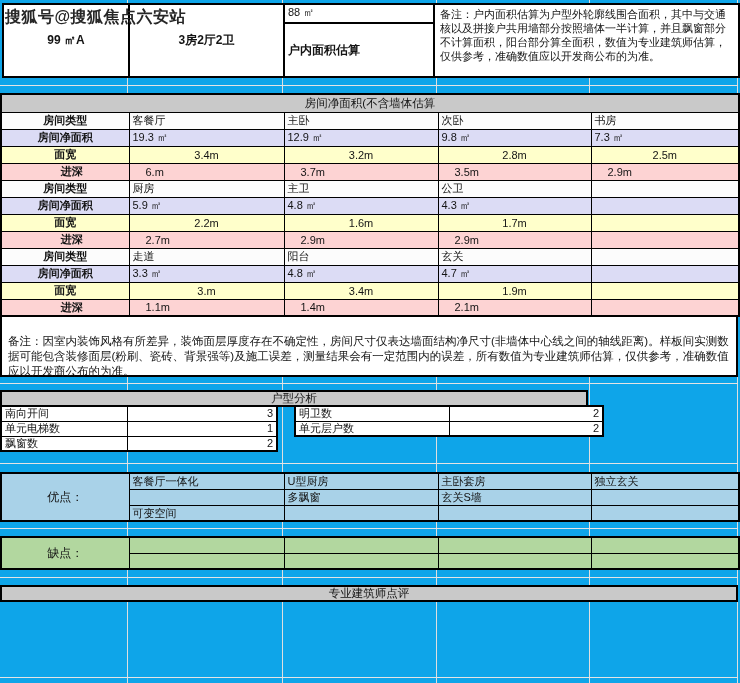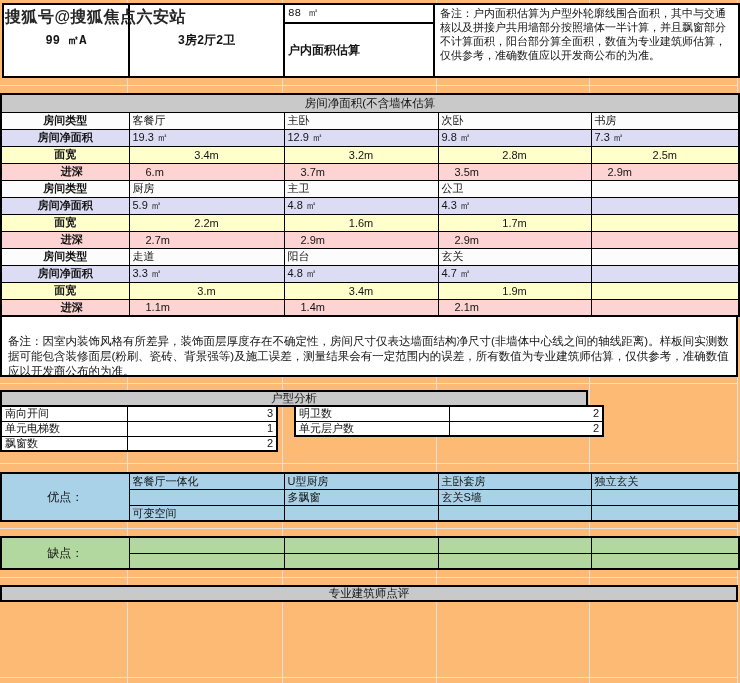--- a/index.html
+++ b/index.html
@@ -1,26 +1,26 @@
 <!DOCTYPE html>
 <html><head>
 <meta charset="utf-8">
 <style>
   html,body{margin:0;padding:0;background:#fff;}
-  #canvas{position:relative;width:740px;height:683px;background:#fdba74;overflow:hidden;
+  #canvas{position:relative;width:740px;height:683px;background:#0ea5e9;overflow:hidden;
           font-family:"Liberation Sans","DejaVu Sans",sans-serif;color:#141414;}
   
   .vline{position:absolute;top:0;bottom:0;width:1px;background:#dfdfdf;}
   .hline{position:absolute;left:0;width:738px;height:1px;background:#e4e4e4;}
   table{border-collapse:collapse;table-layout:fixed;position:absolute;background:#fff;}
   td{border:1px solid #000;font-size:11px;padding:0 3px;vertical-align:middle;
      overflow:hidden;white-space:nowrap;background:#fff;}
   
   #top-table{left:2px;top:3px;width:736px;}
-  #top-table td{border:2px solid #000;font-family:Liberation Mono, monospace;}
+  #top-table td{border:2px solid #000;}
   #top-table .c-a,#top-table .c-b{font-weight:bold;font-size:12px;text-align:center;}
   #top-table .c-val{font-size:11px;vertical-align:top;}
   #top-table .c-lbl{font-weight:bold;font-size:12px;}
   #top-table .c-note{font-size:11px;white-space:normal;line-height:14px;
                      vertical-align:top;padding:2px 5px;}
   
   #main-table{left:0;top:93px;width:738px;border:2px solid #000;}
   #main-table tr{height:17px;}
   #main-table tr.sec{height:18px;}
   #main-table tr.sec td{background:#c9c9c9;text-align:center;font-size:11.5px;}

